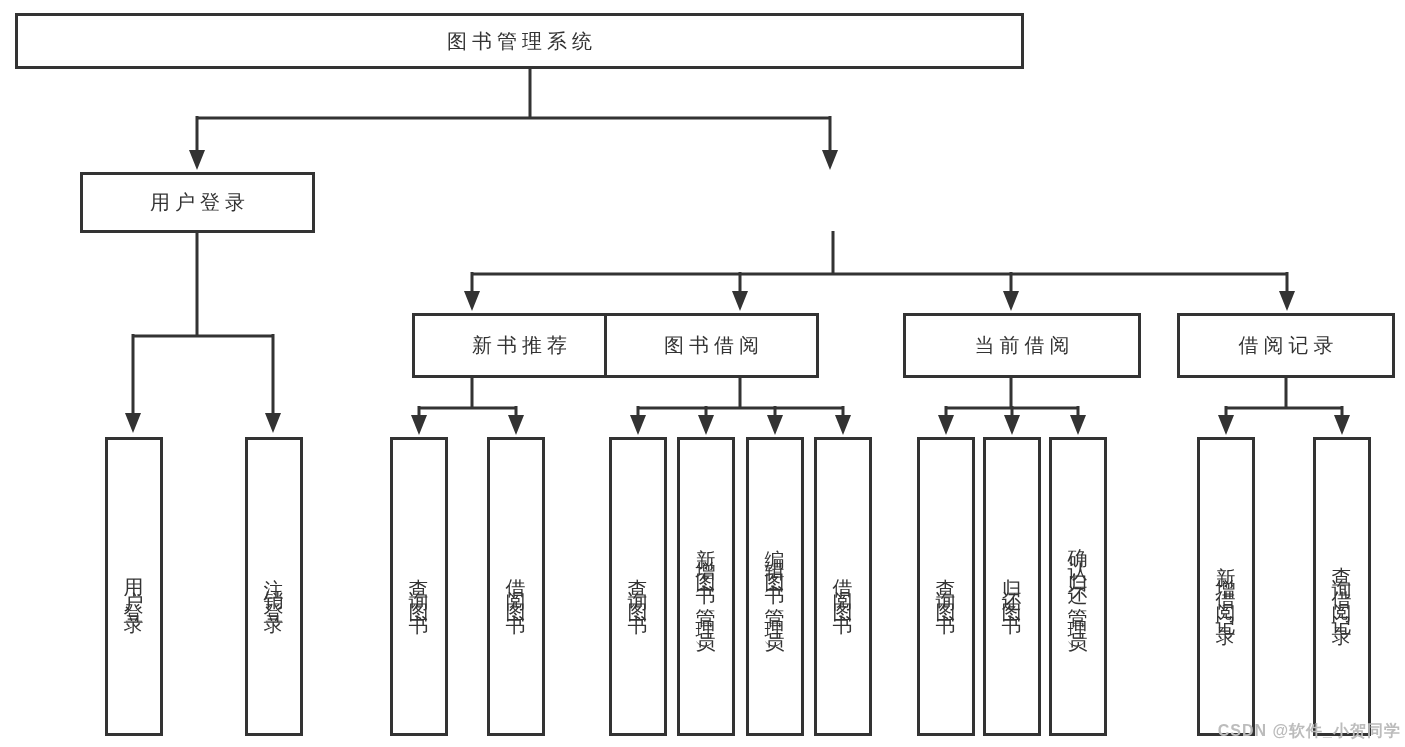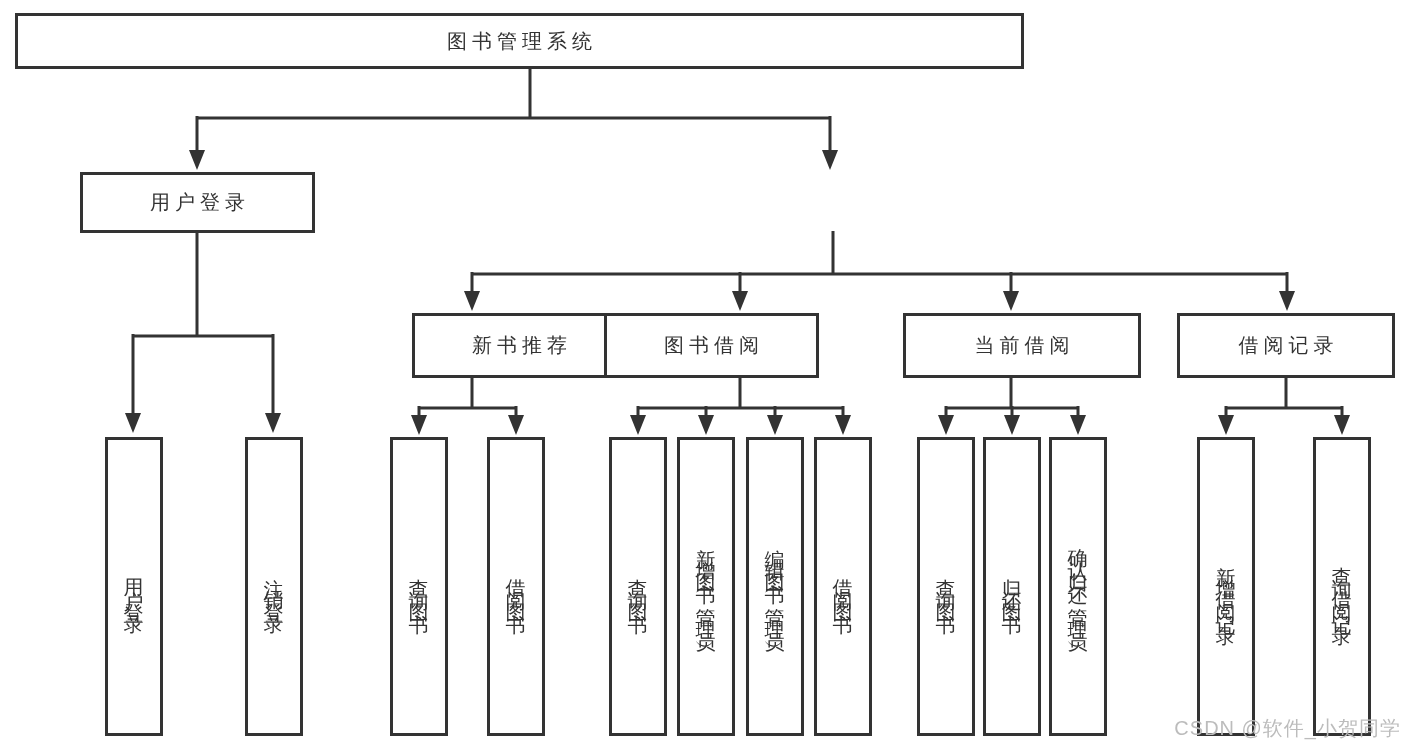--- a/index.html
+++ b/index.html
@@ -52,24 +52,25 @@
   }
   .x390{left:390px;} .x487{left:487px;}
   .x609{left:609px;} .x677{left:677px;} .x746{left:746px;} .x814{left:814px;}
   .x917{left:917px;} .x983{left:983px;} .x1049{left:1049px;}
   .x1197{left:1197px;} .x1313{left:1313px;}
   .x105{left:105px;} .x245{left:245px;}
   #watermark{
     position:absolute;
     right:4px;bottom:5px;
     color:var(--wm);
-    font-size:20px;
+    font-size:16px;
     letter-spacing:1px;
     z-index:5;
     white-space:nowrap;
+    font-weight:bold;
   }
 </style>
 </head>
 <body>
 
 <div id="canvas">
 
   <svg id="wires" viewBox="0 0 1405 747" xmlns="http://www.w3.org/2000/svg">
     <g>
       <path d="M530,66 V118 M197,118 H830 M197,116 V151 M830,116 V151"></path>

